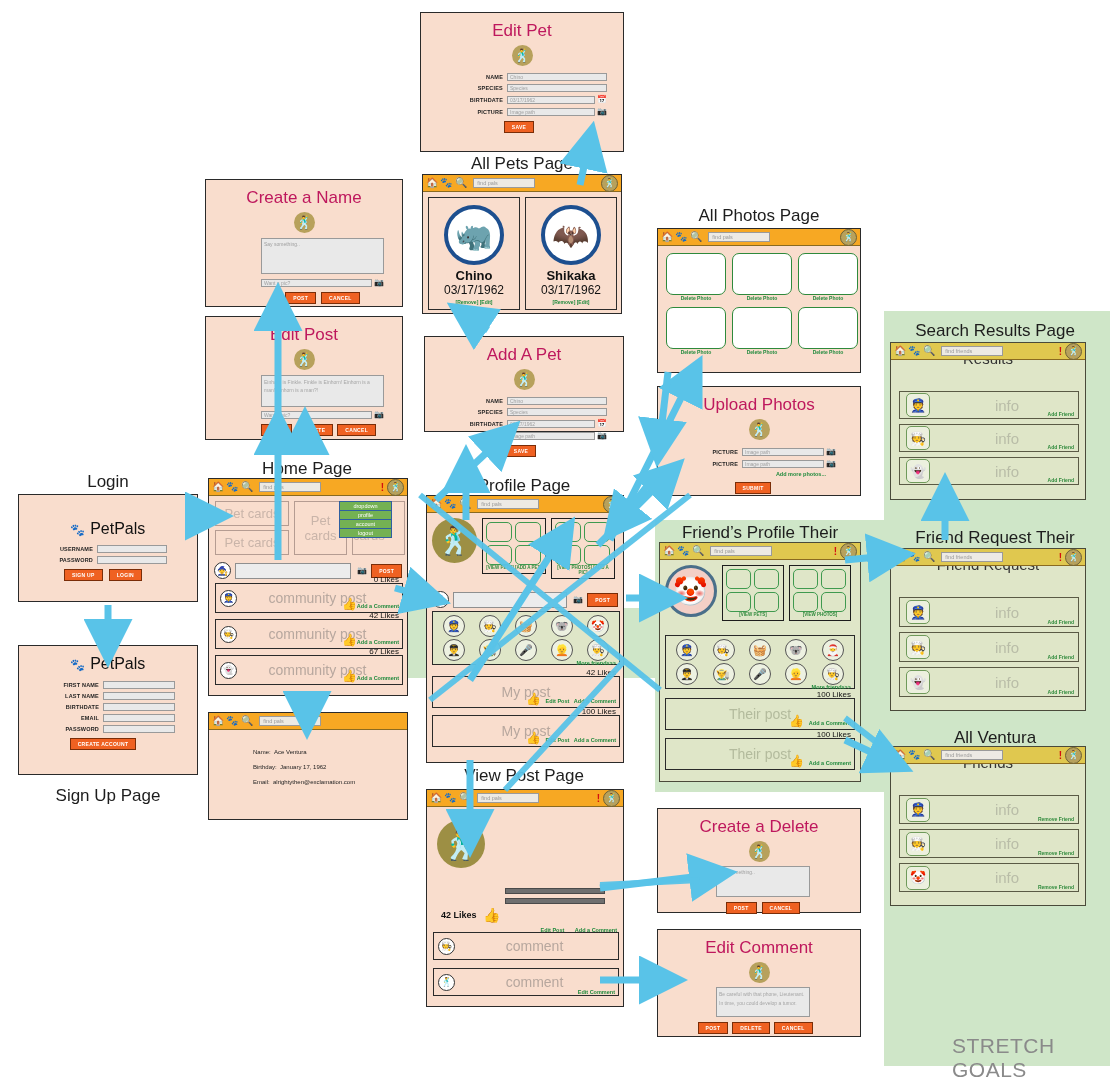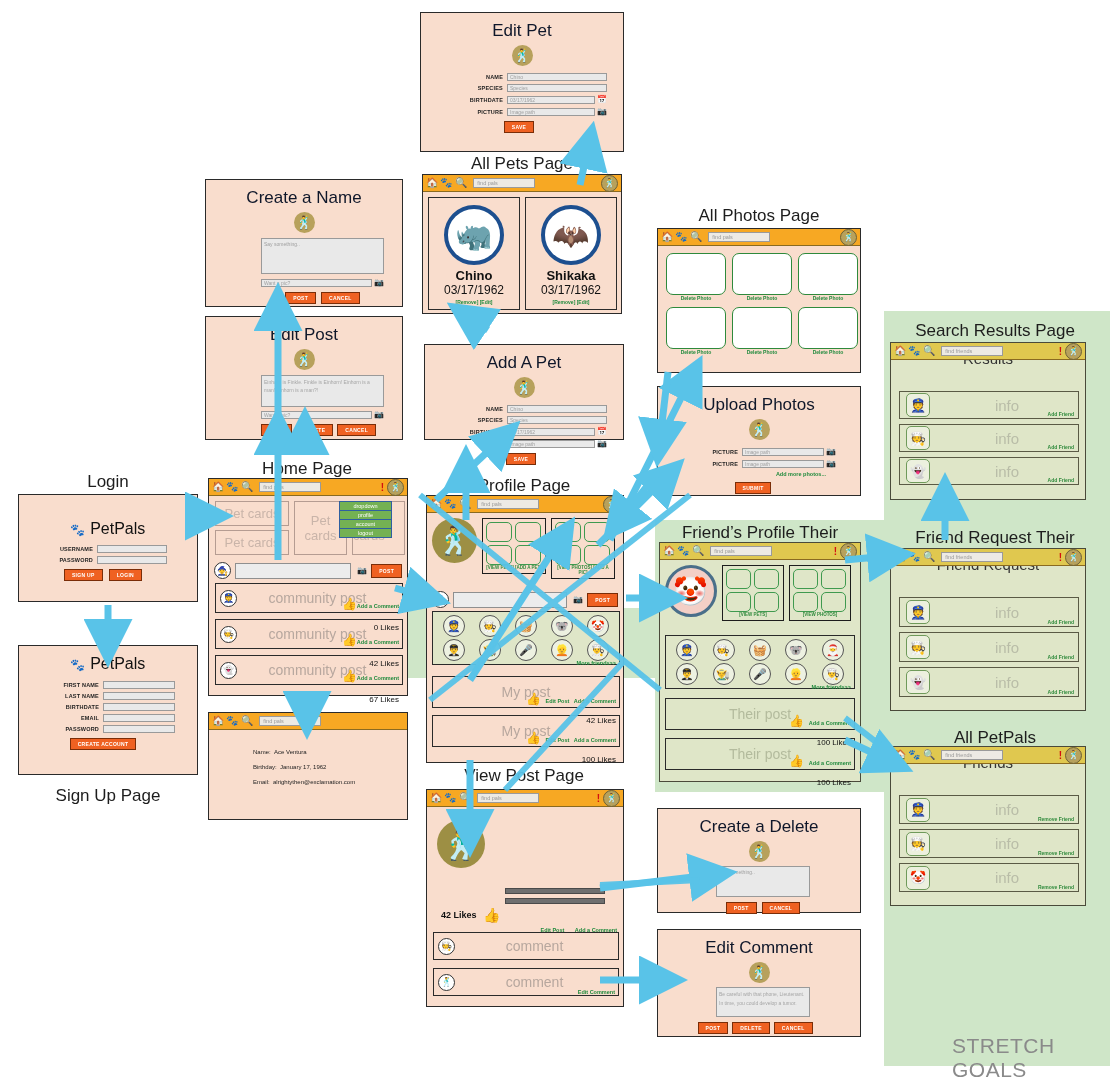--- a/index.html
+++ b/index.html
@@ -38,21 +38,21 @@
     margin-left:4px; font-size:5.5px; color:#9a9a9a; display:flex; align-items:center;
     padding-left:3px; box-sizing:border-box;
   }
   .nav .spacer { flex:1 1 auto; }
   .nav .bang { color:#d31010; font-weight:bold; font-size:10px; margin-right:3px; }
   .nav .navav { width:15px; height:15px; border-radius:50%; background:#b7a15c;
                 display:flex; align-items:center; justify-content:center; font-size:9px;
                 border:1px solid #6d6136; overflow:hidden; }
 
   
-  .ptitle { text-align:center; font-size:17px; color:#0f172a; margin:8px 0 4px; }
+  .ptitle { text-align:center; font-size:17px; color:#be185d; margin:8px 0 4px; }
   .stitle { text-align:center; font-size:15px; color:#333; padding:3px 0 2px; }
 
   
   .avatar { width:21px; height:21px; border-radius:50%; background:#b7a15c; margin:0 auto;
             display:flex; align-items:center; justify-content:center; font-size:13px; overflow:hidden;}
 
   
   .frow { display:flex; align-items:center; justify-content:flex-end; margin:3px 0; }
   .flabel { font-size:5.5px; font-weight:bold; color:#222; margin-right:4px; letter-spacing:.2px; }
   .finput { height:8px; background:#e9e9e9; border:1px solid #9a9a9a; box-sizing:border-box;
@@ -71,21 +71,21 @@
   .petcard { border:1px solid #b59c92; color:#c9b4a9; display:flex; align-items:center;
              justify-content:center; box-sizing:border-box; }
 
   
   .dd { position:absolute; background:#74b153; border:1px solid #2f5fa0; color:#fff;
         font-size:5.5px; text-align:center; box-sizing:border-box; }
 
   
   .postrow { border:1px solid #2a2a2a; box-sizing:border-box; position:relative; }
   .postrow .ptext { color:#b7a79e; font-size:14px; }
-  .likes { position:absolute; right:3px; top:-9px; font-size:8px; color:#111;margin-top:48px; }
+  .likes { position:absolute; right:3px; top:-9px; font-size:8px; color:#111; }
   .grn { color:#1f8a3c; font-size:5.5px; font-weight:bold; }
 
   .mini-av { width:15px; height:15px; border-radius:50%; background:#fff; border:1px solid #333;
              display:flex; align-items:center; justify-content:center; font-size:9px; overflow:hidden;}
 
   
   .composer { display:flex; align-items:center; gap:4px; padding:3px 5px; }
   .composer .field { flex:1; height:14px; background:#ececec; border:1px solid #8f8f8f; }
 
   
@@ -214,21 +214,21 @@
         <span class="fico">📷</span>
       </div>
       <div class="btnrow" style="justify-content:flex-start; gap:4px;">
         <span class="obtn">POST</span>
         <span class="obtn">DELETE</span>
         <span class="obtn">CANCEL</span>
       </div>
     </div>
   </div>
 
-  <div class="panel" style="left:424px; top:344px; width:200px; height:96px;">
+  <div class="panel" style="left:424px; top:336px; width:200px; height:96px;">
     <div class="ptitle">Add A Pet</div>
     <div class="avatar">🕺</div>
     <div style="padding:4px 16px 0 10px;">
       <div class="frow">
         <span class="flabel">NAME</span>
         <span class="finput" style="width:100px;">Chino</span>
       </div>
       <div class="frow">
         <span class="flabel">SPECIES</span>
         <span class="finput" style="width:100px;">Species</span>
@@ -698,21 +698,21 @@
         <span class="laction">Add Friend</span>
       </div>
       <div class="lrow" style="height:30px;">
         <span class="lico">👻</span>
         <span class="linfo">info</span>
         <span class="laction">Add Friend</span>
       </div>
     </div>
   </div>
 
-  <div class="caption" style="left:888px; top:728px; width:214px;">All PetPals</div>
+  <div class="caption" style="left:888px; top:728px; width:214px;">All Ventura</div>
   <div class="panel green" style="left:890px; top:746px; width:196px; height:160px;">
     <div class="nav olive">
       <span class="ico">🏠</span>
       <span class="ico">🐾</span>
       <span class="ico">🔍</span>
       <span class="findbox">find friends</span>
       <span class="spacer"></span>
       <span class="bang">!</span>
       <span class="navav">🕺</span>
     </div>

